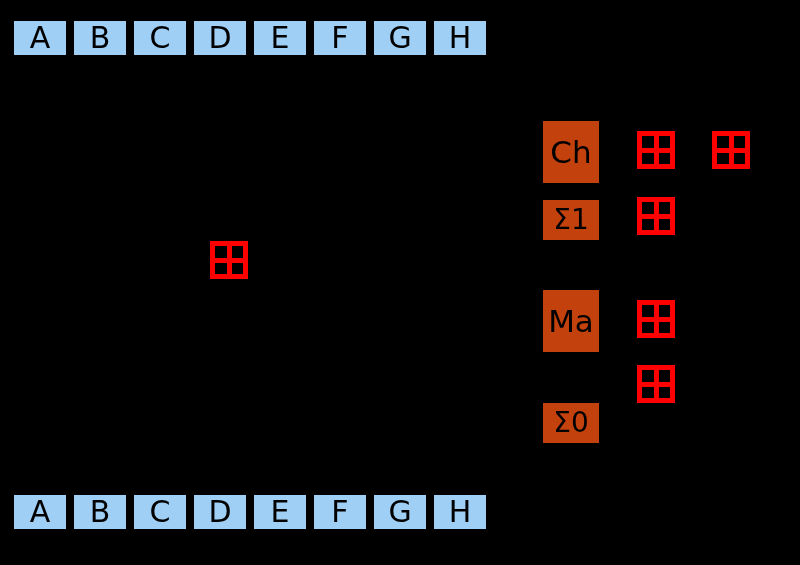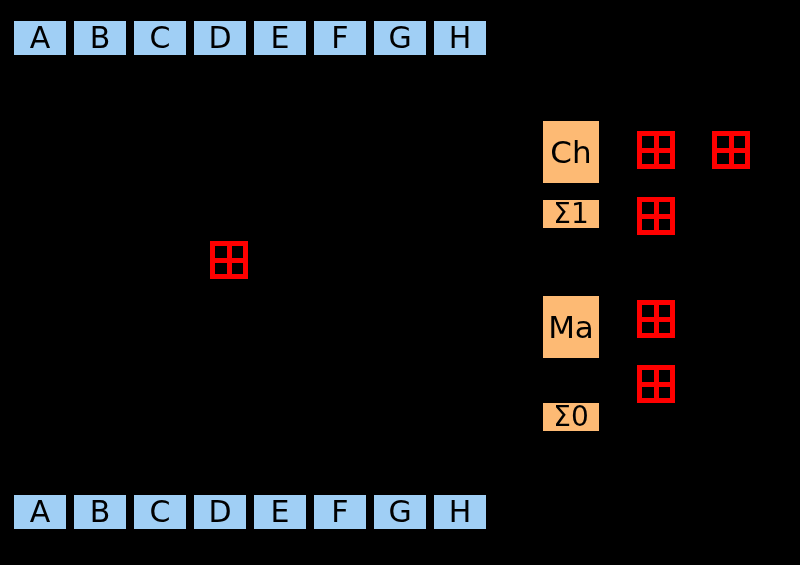--- a/index.html
+++ b/index.html
@@ -35,36 +35,36 @@
     font-size: 30px;
     line-height: 1;
     color: #000000;
     margin-right: 4px;
   }
   .reg-cell:last-child { margin-right: 0; }
 
   
   .op-box {
     position: absolute;
-    background: #fdba74;
+    background: #c2410c;
     display: flex;
     align-items: center;
     justify-content: center;
     color: #000000;
     line-height: 1;
     box-sizing: border-box;
   }
   .op-box.tall {
     width: 56px;
     height: 62px;
     font-size: 31px;
   }
   .op-box.short {
     width: 56px;
-    height: 28px;
+    height: 40px;
     font-size: 28px;
   }
 
   
   .add-icon {
     position: absolute;
     width: 38px;
     height: 38px;
     box-sizing: border-box;
     border: 5px solid #ff0000;
@@ -107,21 +107,21 @@
     <div class="reg-cell">G</div>
     <div class="reg-cell">H</div>
   </div>
 
   <div class="add-icon" style="left:210px; top:241px;"></div>
 
   <div class="op-box tall" style="left:543px; top:121px;">Ch</div>
 
   <div class="op-box short" style="left:543px; top:200px;">Σ1</div>
 
-  <div class="op-box tall" style="left:543px; top:290px;margin-top:6px;">Ma</div>
+  <div class="op-box tall" style="left:543px; top:290px;">Ma</div>
 
   <div class="op-box short" style="left:543px; top:367px;margin-top:36px;">Σ0</div>
 
   <div class="add-icon" style="left:637px; top:131px;"></div>
 
   <div class="add-icon" style="left:712px; top:131px;"></div>
 
   <div class="add-icon" style="left:637px; top:197px;"></div>
 
   <div class="add-icon" style="left:637px; top:300px;"></div>

